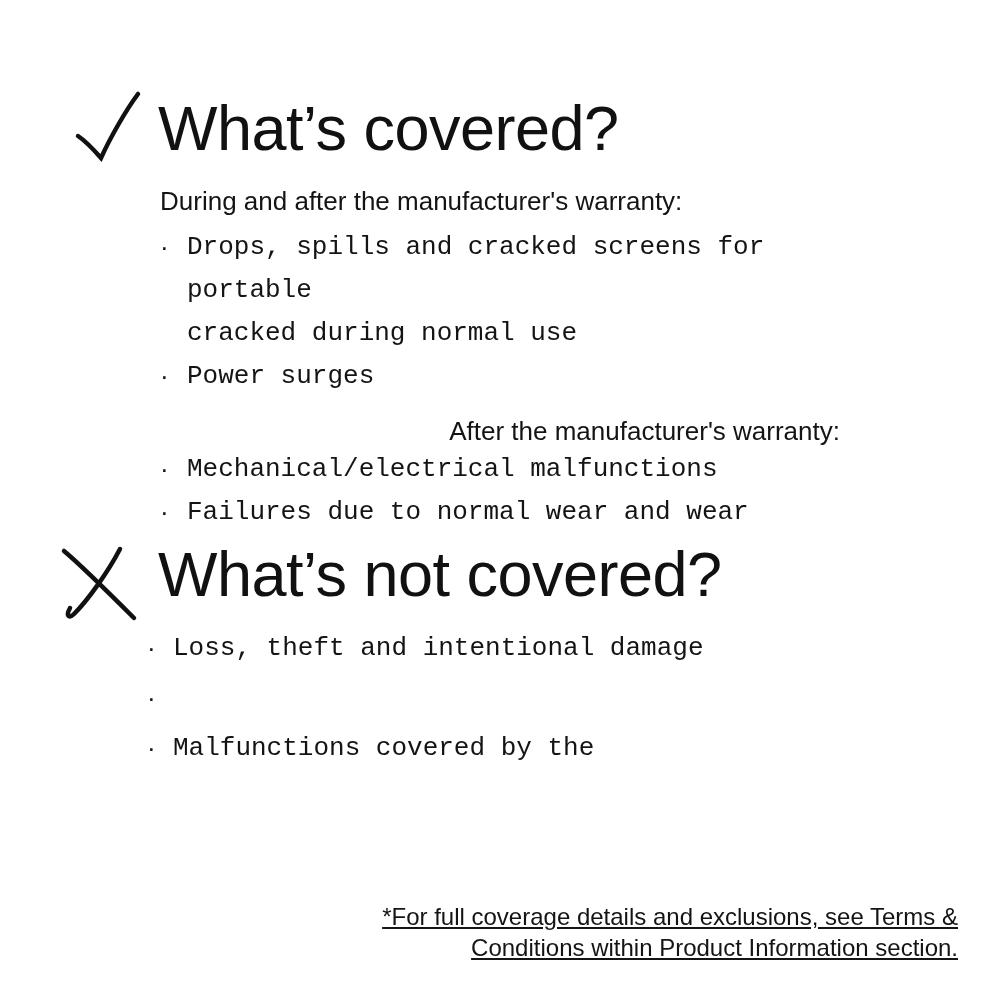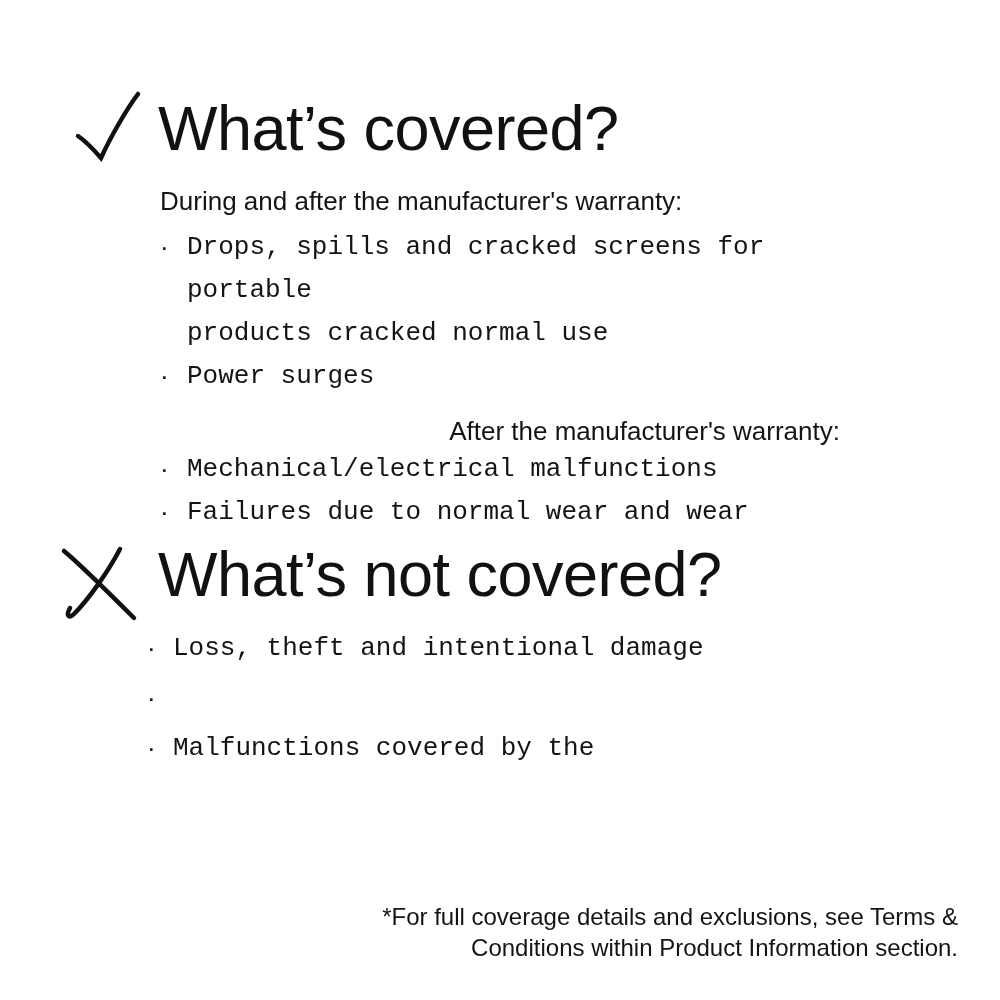--- a/index.html
+++ b/index.html
@@ -89,21 +89,21 @@
   .footnote {
     position: absolute;
     right: 42px;
     top: 901px;
     width: 640px;
     text-align: right;
     font-size: 24px;
     line-height: 31px;
     color: #141414;
   }
-  .footnote .bline { display: block; }
+  .footnote .bline { display: block; text-decoration: underline; }
 </style>
 </head>
 <body>
 
 <div class="canvas">
 
   <div class="icon-wrap" style="left:64px; top:90px;">
     <svg width="78" height="74" viewBox="0 0 78 74" fill="none" xmlns="http://www.w3.org/2000/svg">
       <path d="M14 46 C 20 50, 30 60, 37 68 C 46 48, 62 20, 74 4" stroke="#111111" stroke-width="4.5" stroke-linecap="round" fill="none"></path>
     </svg>
@@ -112,21 +112,21 @@
   <h1 class="heading" id="covered-heading">What’s covered?</h1>
 
   <div class="covered-body">
     <p class="intro">During and after the manufacturer's warranty:</p>
 
     <div class="blist airy">
       <div class="bitem">
         <span class="dot">·</span>
         <span class="btext">
           <span class="bline">Drops, spills and cracked screens for portable</span>
-          <span class="bline">products cracked normal use</span>
+          <span class="bline">cracked during normal use</span>
         </span>
       </div>
       <div class="bitem">
         <span class="dot">·</span>
         <span class="btext">
           <span class="bline">Power surges</span>
         </span>
       </div>
     </div>
 

